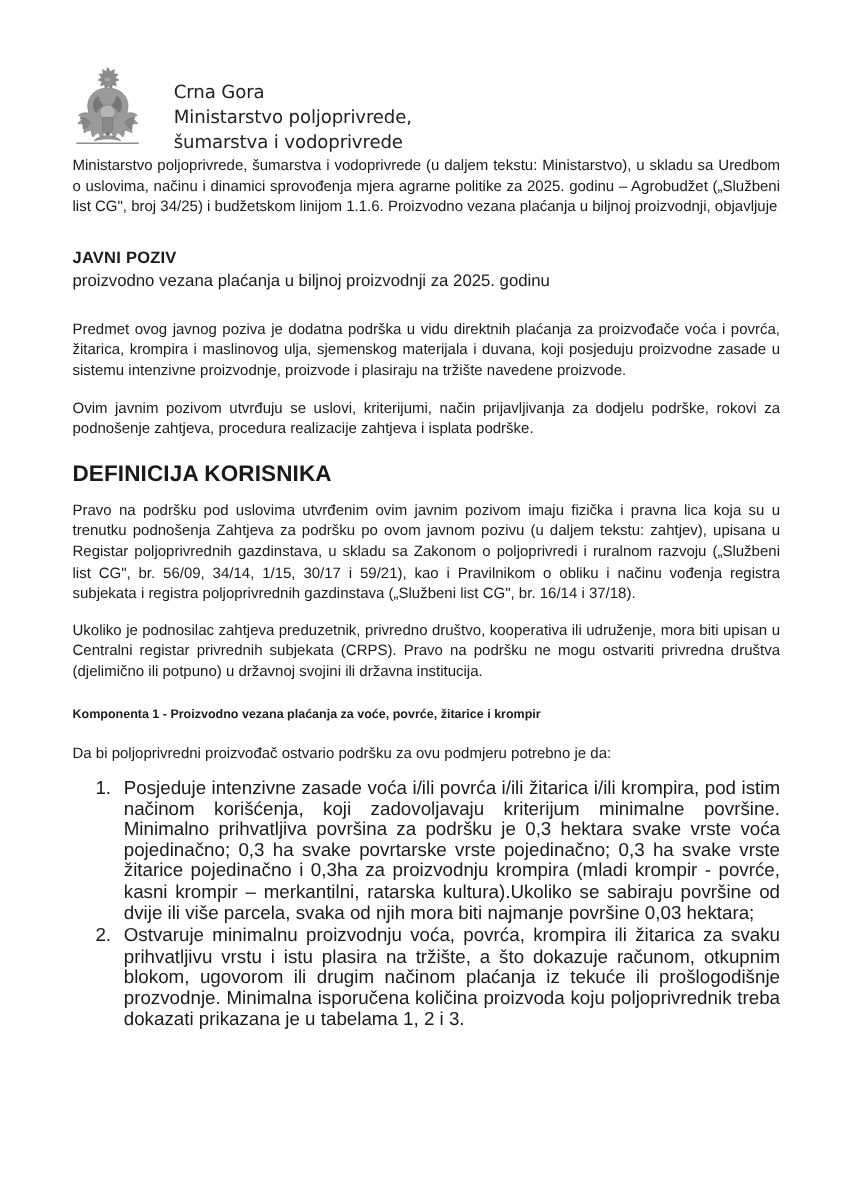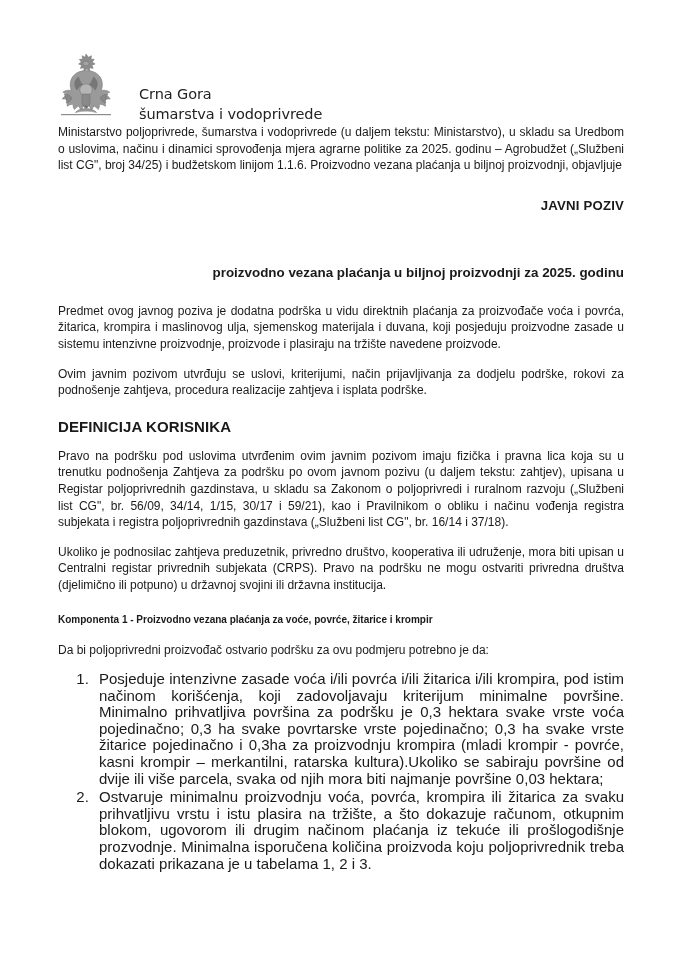--- a/index.html
+++ b/index.html
@@ -88,37 +88,36 @@
     font-size: 12px;
     line-height: 16.6px;
     text-align: justify;
     margin: 0 0 13px 0;
     color: #1a1a1a;
   }
   .intro {
     margin-top: 33px;
   }
   .title-block {
-    text-align: right;
+    text-align: left;
     margin: 22px 0 20px 0;
   }
   .title-main {
     font-weight: bold;
     font-size: 13.2px;
     line-height: 19px;
     letter-spacing: 0.2px;
   }
   .title-sub {
-    font-weight: bold;
+    font-weight: normal;
     font-size: 13.4px;
     line-height: 20px;
-    margin-top: 48px;
   }
   h2.section-heading {
-    font-size: 15px;
+    font-size: 18px;
     font-weight: bold;
     margin: 20px 0 13px 0;
     line-height: 16px;
     letter-spacing: 0.1px;
   }
   h3.sub-heading {
     font-size: 10px;
     font-weight: bold;
     margin: 18px 0 14px 0;
     line-height: 16px;
@@ -158,20 +157,21 @@
           <path d="M28 55 l1.6 2.6h-3.2z" fill="#6f6f6f"></path>
           <path d="M6 44 c3 0 6 1.4 8 3.8 -1 2.6-3 4.6-5.6 5.4 0.4-3.2-0.4-6.6-2.4-9.2z" fill="#888888"></path>
           <path d="M50 44 c-3 0-6 1.4-8 3.8 1 2.6 3 4.6 5.6 5.4 -0.4-3.2 0.4-6.6 2.4-9.2z" fill="#888888"></path>
           <path d="M28 58.5 c-4.6 0-8.6 1.6-10.6 4 3.2-0.9 6.9-1.4 10.6-1.4 3.7 0 7.4 0.5 10.6 1.4 -2-2.4-6-4-10.6-4z" fill="#9a9a9a"></path>
         </g>
         <rect x="3" y="64" width="50" height="1.2" fill="#8d8d8d"></rect>
       </svg>
       <div class="brand-rule"></div>
       <div class="brand-lines">
         <div>Crna Gora</div>
+        <div>Ministarstvo poljoprivrede,</div>
         <div>šumarstva i vodoprivrede</div>
       </div>
     </div>
 
   </header>
 
   <main class="content">
 
     <p class="body-text intro">Ministarstvo poljoprivrede, šumarstva i vodoprivrede (u daljem tekstu: Ministarstvo), u skladu sa Uredbom o uslovima, načinu i dinamici sprovođenja mjera agrarne politike za 2025. godinu – Agrobudžet („Službeni list CG", broj 34/25) i budžetskom linijom 1.1.6. Proizvodno vezana plaćanja u biljnoj proizvodnji, objavljuje</p>
 

